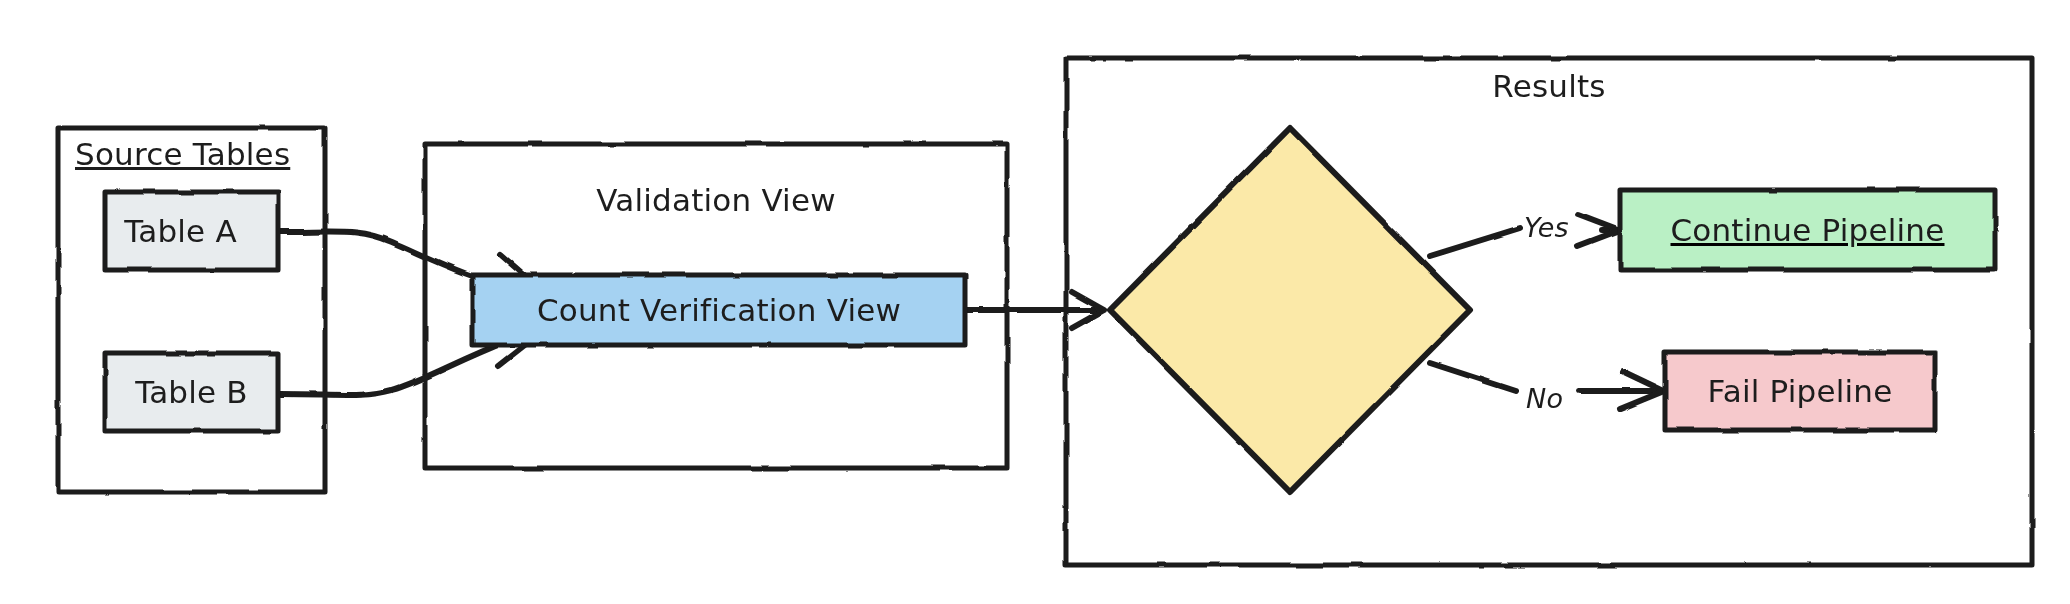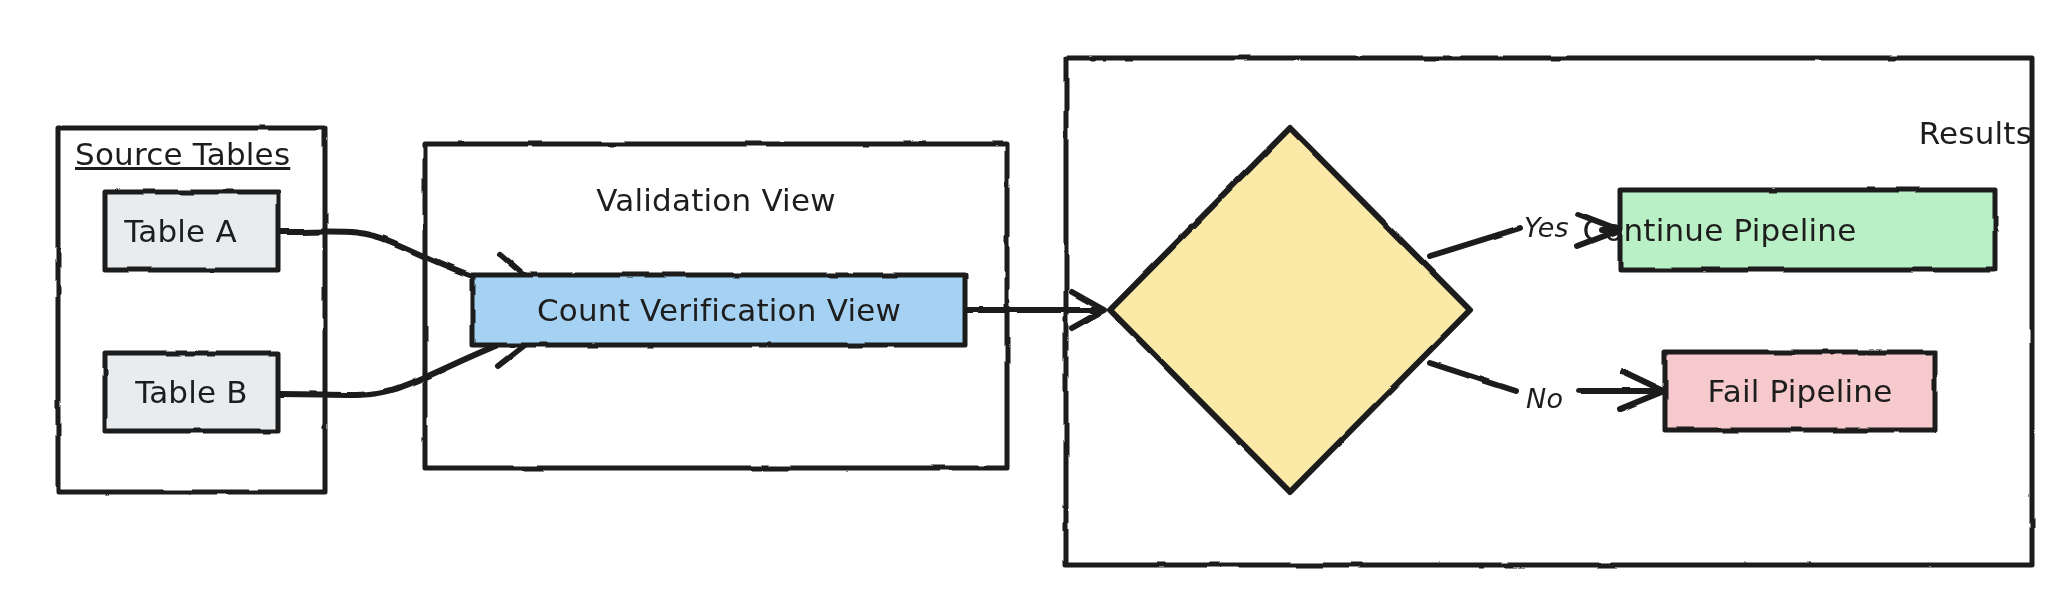--- a/index.html
+++ b/index.html
@@ -103,36 +103,36 @@
       <polygon points="1290,128 1470,310 1290,492 1110,310" fill="#fbe9a8" stroke="#1d1d1d" stroke-width="6" stroke-linejoin="round"></polygon>
       <rect x="1620" y="190" width="375" height="80" fill="#baf0c5" stroke="#1d1d1d" stroke-width="5" stroke-linejoin="round"></rect>
       <rect x="1665" y="352" width="270" height="78" fill="#f6c9cc" stroke="#1d1d1d" stroke-width="5" stroke-linejoin="round"></rect>
     </g>
   </svg>
 
   <div class="lbl group-title" style="left:75px; top:136px;text-decoration:underline;">Source Tables</div>
 
   <div class="lbl group-title" style="left:425px; top:152px; width:582px; text-align:center;margin-top:30px;">Validation View</div>
 
-  <div class="lbl group-title" style="left:1066px; top:68px; width:966px; text-align:right;margin-top:47px;">Results</div>
+  <div class="lbl group-title" style="left:1066px; top:68px; width:966px; text-align:center;">Results</div>
 
   <div class="node-wrap" style="left:94px; top:192px; width:173px; height:78px;">
     <span class="lbl node-label" style="position:static; display:block;">Table A</span>
   </div>
 
   <div class="node-wrap" style="left:105px; top:353px; width:173px; height:78px;align-items:center;">
     <span class="lbl node-label" style="position:static; display:block;">Table B</span>
   </div>
 
   <div class="node-wrap" style="left:473px; top:275px; width:492px; height:70px;">
     <span class="lbl node-label" style="position:static; display:block;">Count Verification View</span>
   </div>
 
 
-  <div class="node-wrap" style="left:1532px; top:190px; width:375px; height:80px;">
+  <div class="node-wrap" style="left:1620px; top:190px; width:375px; height:80px;text-decoration:underline;">
     <span class="lbl node-label" style="position:static; display:block;">Continue Pipeline</span>
   </div>
 
   <div class="node-wrap" style="left:1665px; top:352px; width:270px; height:78px;">
     <span class="lbl node-label" style="position:static; display:block;">Fail Pipeline</span>
   </div>
 
   <div class="lbl edge-label" style="left:1524px; top:212px;">Yes</div>
 
   <div class="lbl edge-label" style="left:1526px; top:383px;">No</div>

